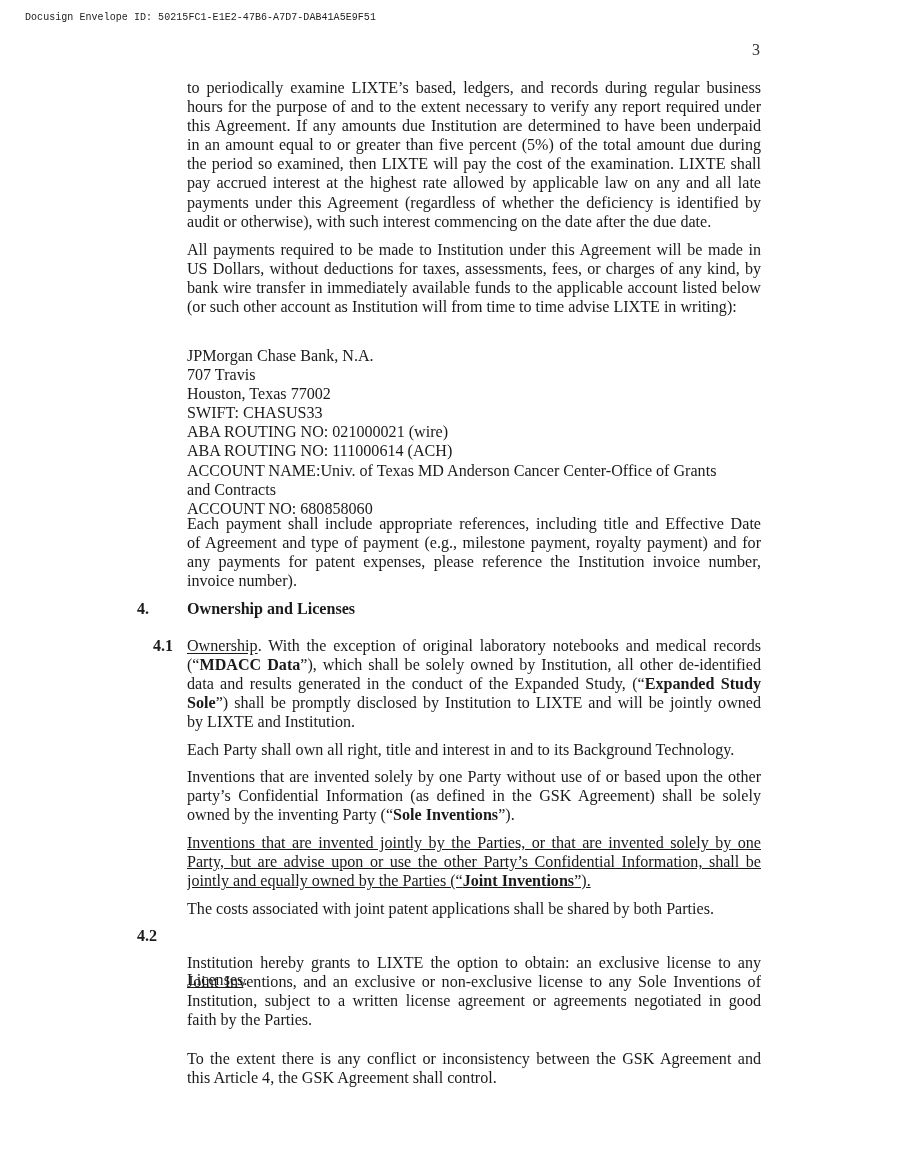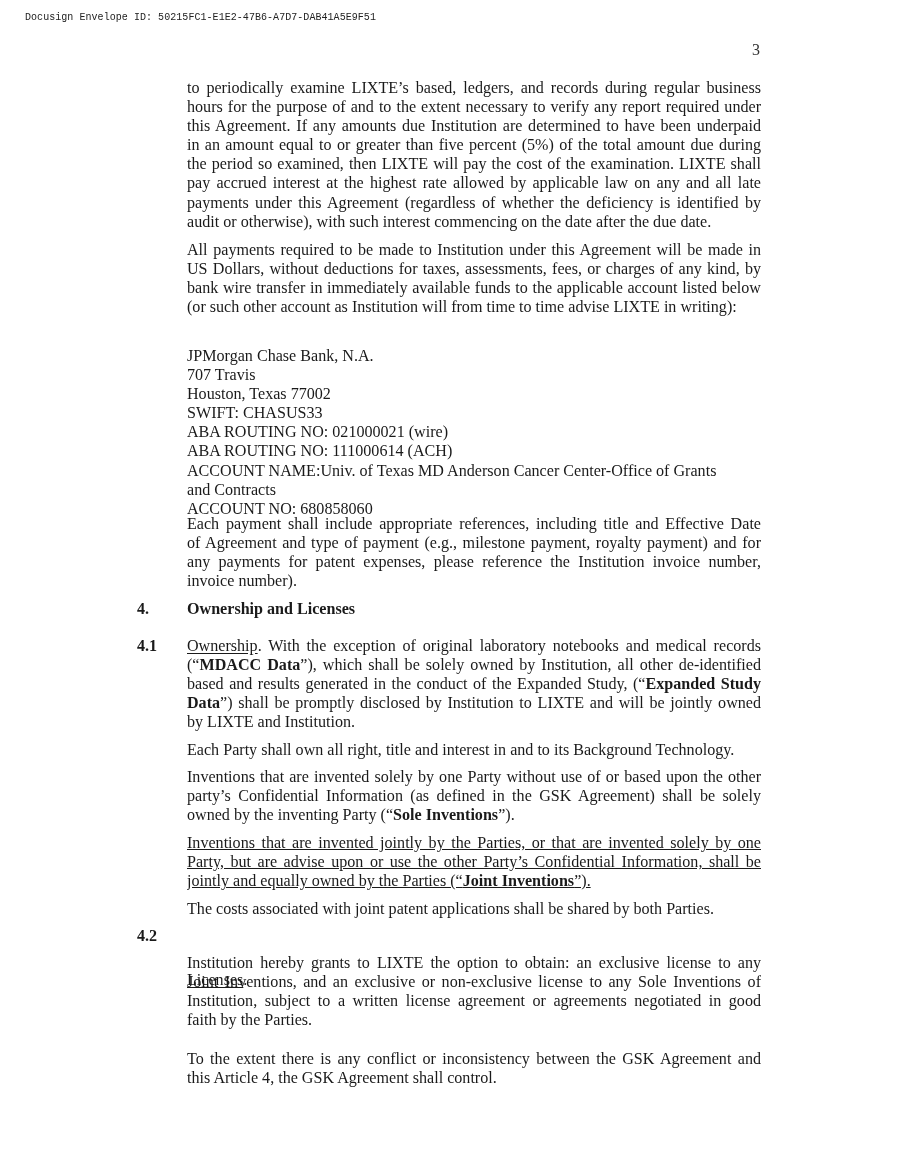--- a/index.html
+++ b/index.html
@@ -74,26 +74,26 @@
   <div class="para" style="top:514px;">
     <span class="jline">Each payment shall include appropriate references, including title and Effective Date</span>
     <span class="jline">of Agreement and type of payment (e.g.,  milestone payment, royalty payment) and for</span>
     <span class="jline">any payments for patent expenses, please reference the Institution invoice number,</span>
     <span class="jline last">invoice number).</span>
   </div>
 
   <div class="num" style="top:599px;">4.</div>
   <div class="heading" style="top:599px;">Ownership and Licenses</div>
 
-  <div class="num" style="top:636px;">4.1</div>
+  <div class="num" style="top:636px;margin-left:16px;">4.1</div>
   <div class="para" style="top:636px;">
     <span class="jline"><span class="ul">Ownership</span><span>. With the exception of original laboratory notebooks and medical records</span></span>
     <span class="jline"><span>(“</span><b>MDACC Data</b><span>”), which shall be solely owned by Institution, all other de-identified</span></span>
-    <span class="jline"><span>based and results generated in the conduct of the Expanded Study, (“</span><b>Expanded Study</b></span>
-    <span class="jline"><b>Data</b><span>”) shall be promptly disclosed by Institution to LIXTE and will be jointly owned</span></span>
+    <span class="jline"><span>data and results generated in the conduct of the Expanded Study, (“</span><b>Expanded Study</b></span>
+    <span class="jline"><b>Sole</b><span>”) shall be promptly disclosed by Institution to LIXTE and will be jointly owned</span></span>
     <span class="jline last">by LIXTE and Institution.</span>
   </div>
 
   <div class="para left" style="top:740px;">
     <span class="line">Each Party shall own all right, title and interest in and to its Background Technology.</span>
   </div>
 
   <div class="para" style="top:767px;">
     <span class="jline">Inventions that are invented solely by one Party without use of or based upon the other</span>
     <span class="jline">party’s Confidential Information (as defined in the GSK Agreement) shall be solely</span>

